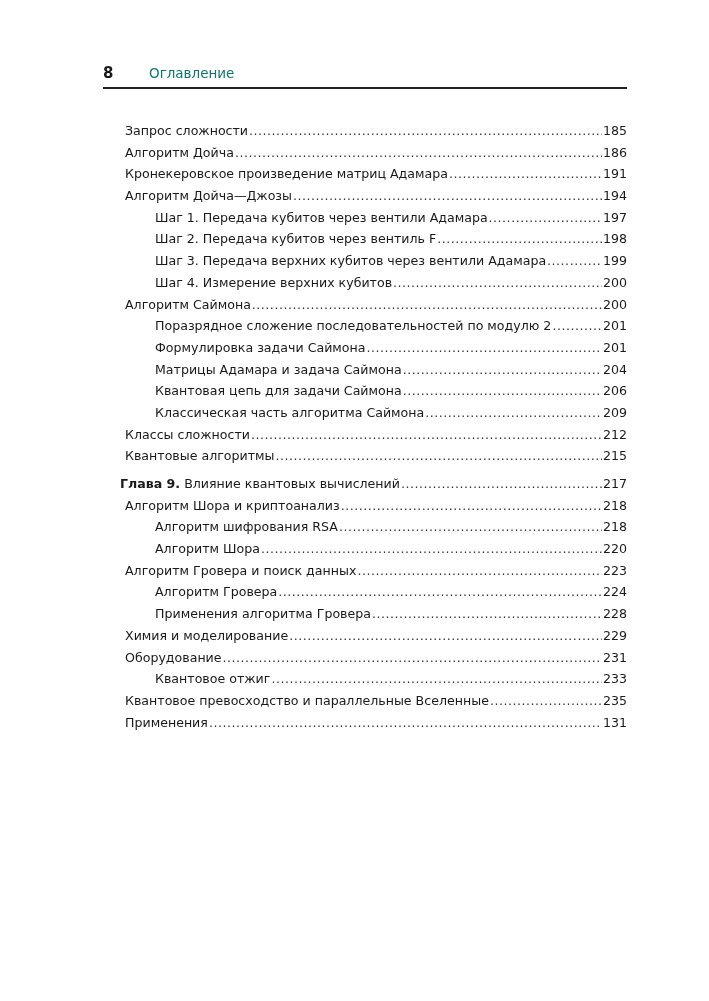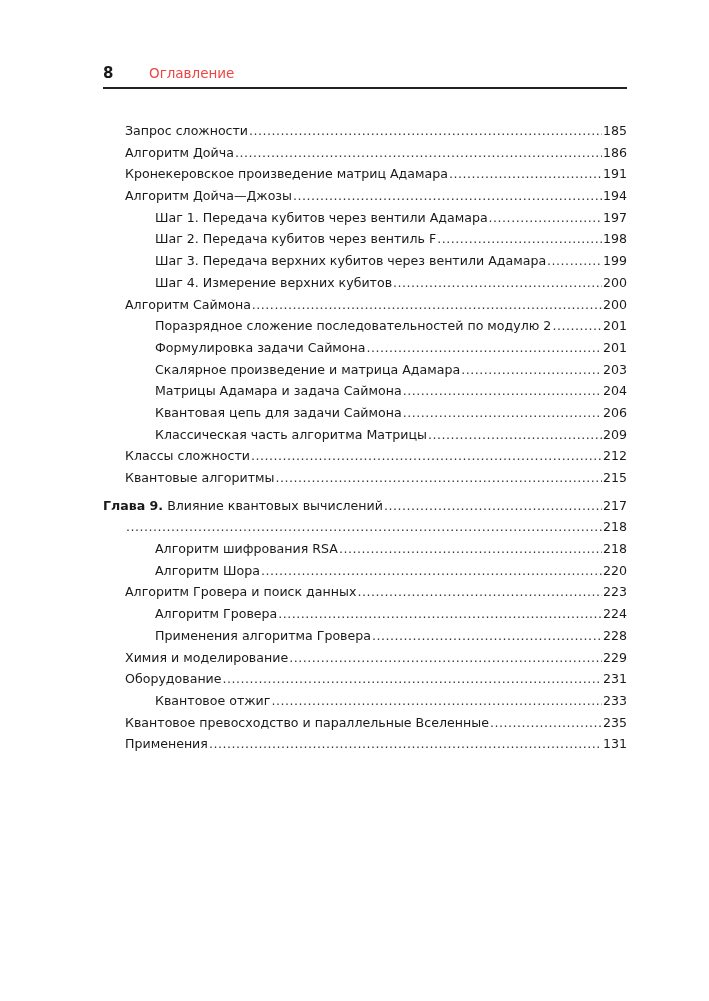--- a/index.html
+++ b/index.html
@@ -1,26 +1,26 @@
 <!DOCTYPE html>
 <html><head>
 <meta charset="utf-8">
 <style>
   html, body { margin: 0; padding: 0; background: #ffffff; }
   body { width: 709px; height: 1001px; position: relative; overflow: hidden;
          font-family: "DejaVu Sans", sans-serif; color: #1a1a1a; }
   .header { position: absolute; left: 103px; top: 64px; width: 524px; height: 22px; }
   .page-num { position: absolute; left: 0; top: 0; font-weight: bold; font-size: 15px; }
-  .running-title { position: absolute; left: 46px; top: 1px; font-size: 13.5px; color: #ef4444; }
+  .running-title { position: absolute; left: 46px; top: 1px; font-size: 13.5px; color: #0f766e; }
   .rule { position: absolute; left: 103px; top: 87px; width: 524px; height: 1.5px; background: #222; }
   .toc { position: absolute; left: 103px; top: 120px; width: 524px; }
   .row { display: flex; align-items: baseline; height: 21.7px; font-size: 12.6px; line-height: 21.7px; white-space: nowrap; }
   .row.lvl1 { padding-left: 22px; }
   .row.lvl2 { padding-left: 52px; }
-  .row.chapter { padding-left: 0; margin-top: 6px; }
+  .row.chapter { padding-left: 0; margin-top: 6px; margin-left: 17px; }
   .label { flex: 0 0 auto; }
   .label b { font-weight: bold; }
   .dots { flex: 1 1 auto; overflow: hidden; margin: 0 1px; color: #333; letter-spacing: 0.5px; }
   .dots::before { content: "......................................................................................................................................................................................................................"; }
   .pg { flex: 0 0 auto; text-align: center; }
 </style>
 </head>
 <body>
 
 <div class="header">
@@ -79,36 +79,31 @@
       <span class="label">Поразрядное сложение последовательностей по модулю 2</span>
       <span class="dots"></span>
       <span class="pg">201</span>
     </div>
   <div class="row lvl2">
       <span class="label">Формулировка задачи Саймона</span>
       <span class="dots"></span>
       <span class="pg">201</span>
     </div>
   <div class="row lvl2">
-      <span class="label">Скалярное произведение и матрица Адамара</span>
-      <span class="dots"></span>
-      <span class="pg">203</span>
-    </div>
-  <div class="row lvl2">
       <span class="label">Матрицы Адамара и задача Саймона</span>
       <span class="dots"></span>
       <span class="pg">204</span>
     </div>
   <div class="row lvl2">
       <span class="label">Квантовая цепь для задачи Саймона</span>
       <span class="dots"></span>
       <span class="pg">206</span>
     </div>
   <div class="row lvl2">
-      <span class="label">Классическая часть алгоритма Матрицы</span>
+      <span class="label">Классическая часть алгоритма Саймона</span>
       <span class="dots"></span>
       <span class="pg">209</span>
     </div>
   <div class="row lvl1">
       <span class="label">Классы сложности</span>
       <span class="dots"></span>
       <span class="pg">212</span>
     </div>
   <div class="row lvl1">
       <span class="label">Квантовые алгоритмы</span>
@@ -116,20 +111,21 @@
       <span class="pg">215</span>
     </div>
 
   <div class="row chapter">
       <span class="label"><b>Глава 9.</b> <span>Влияние квантовых вычислений</span></span>
       <span class="dots"></span>
       <span class="pg">217</span>
     </div>
 
   <div class="row lvl1">
+      <span class="label">Алгоритм Шора и криптоанализ</span>
       <span class="dots"></span>
       <span class="pg">218</span>
     </div>
   <div class="row lvl2">
       <span class="label">Алгоритм шифрования RSA</span>
       <span class="dots"></span>
       <span class="pg">218</span>
     </div>
   <div class="row lvl2">
       <span class="label">Алгоритм Шора</span>

